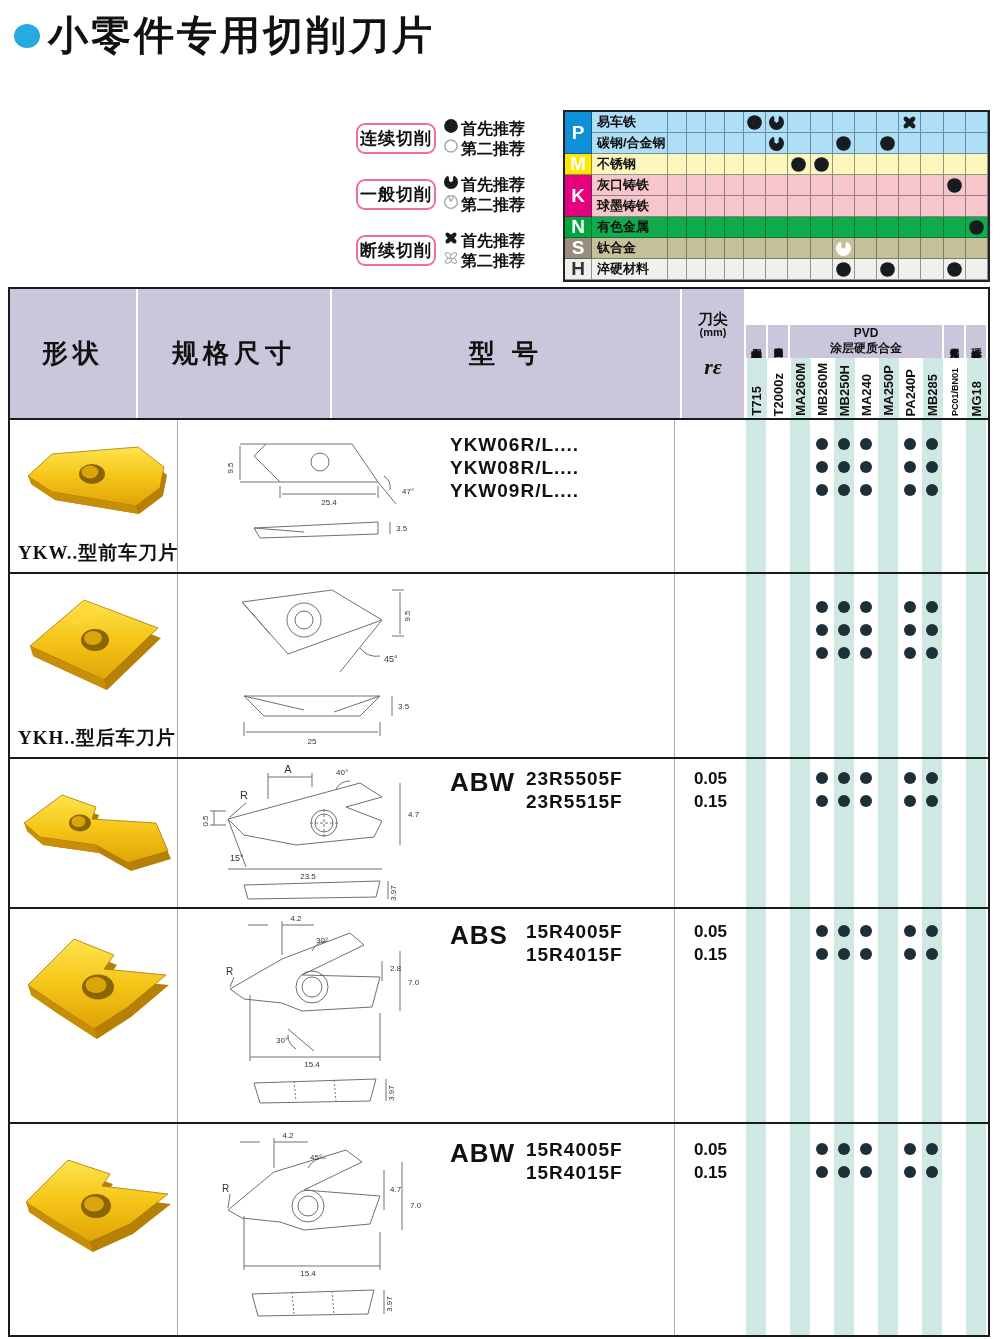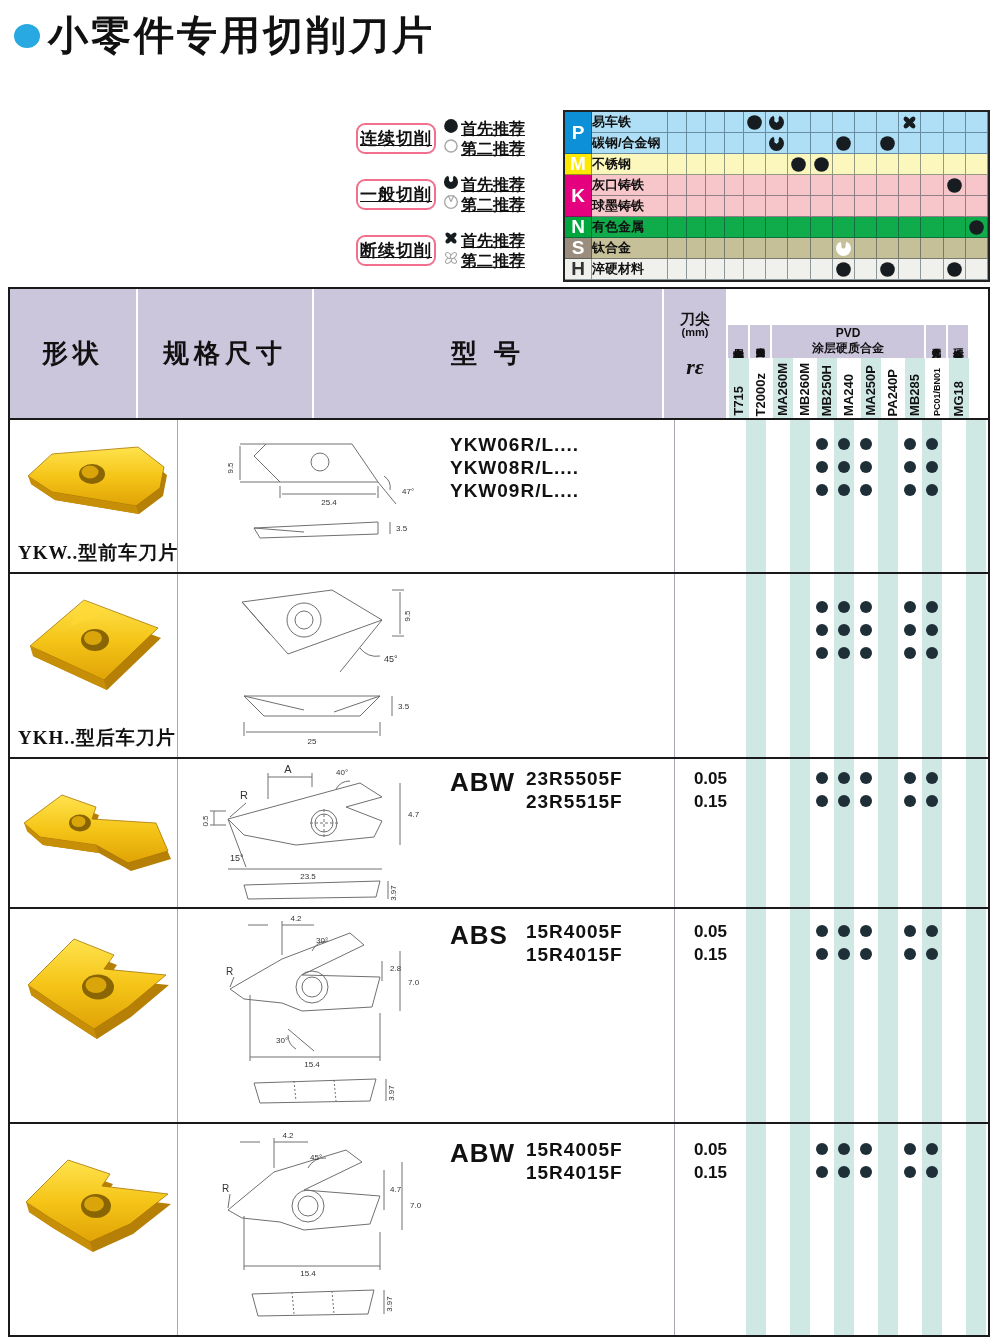--- a/index.html
+++ b/index.html
@@ -6,46 +6,46 @@
   .page{position:relative;width:1000px;height:1339px;background:#fff;overflow:hidden;
         font-family:"Liberation Sans","DejaVu Sans",sans-serif;color:#111;}
   
   .title{position:absolute;left:14px;top:8px;display:flex;align-items:center;gap:8px;}
   .title .bullet{width:26px;height:24px;border-radius:50%;background:#29a9e2;display:inline-block;}
   .title .ttext{font-size:40px;font-weight:bold;letter-spacing:3px;}
   
   .insert-types{position:absolute;left:36px;top:110px;}
   .insert-types div{font-size:27px;font-weight:bold;letter-spacing:3px;line-height:32px;}
   
-  .legend{position:absolute;left:356px;top:118px;text-decoration:underline;}
+  .legend{position:absolute;left:356px;top:118px;}
   .legend-group{display:flex;align-items:center;margin-bottom:16px;}
   .legend-box{border:2.5px solid #f2708d;border-radius:9px;width:76px;height:27px;
               display:flex;align-items:center;justify-content:center;
               font-size:17px;font-weight:bold;letter-spacing:1px;flex:0 0 auto;}
   .legend-lines{margin-left:7px;}
   .legend-line{display:flex;align-items:center;gap:2px;font-size:16px;font-weight:bold;line-height:19px;}
   
   .materials{position:absolute;left:563px;top:110px;width:427px;height:172px;
              border:2px solid #222;box-sizing:border-box;
              display:grid;grid-template-columns:27px 76px repeat(4,19px) repeat(11,1fr);
              grid-auto-rows:21px;}
   .materials .cell{border-right:1px solid rgba(20,40,50,.45);border-bottom:1px solid rgba(20,40,50,.45);
                    display:flex;align-items:center;box-sizing:border-box;}
   .materials .glabel{justify-content:center;font-size:19px;font-weight:bold;}
-  .materials .mname{font-size:13px;font-weight:bold;letter-spacing:0px;white-space:nowrap;}
+  .materials .mname{font-size:13px;font-weight:bold;padding-left:5px;letter-spacing:0px;white-space:nowrap;}
   .materials .mark{justify-content:center;}
   
   .main-table{position:absolute;left:8px;top:287px;width:982px;height:1050px;
               border:2px solid #1a1a1a;box-sizing:border-box;}
   .mt-header{height:131px;display:flex;border-bottom:2px solid #1a1a1a;box-sizing:border-box;}
   .hcell{background:#ccc6dd;border-right:2px solid #fff;box-sizing:border-box;
          display:flex;align-items:center;justify-content:center;
          font-size:26px;font-weight:bold;letter-spacing:5px;}
   .hc-shape{width:128px;}
-  .hc-dims{width:176px;}
+  .hc-dims{width:194px;}
   .hc-model{width:350px;}
   .hc-nose{width:64px;flex-direction:column;letter-spacing:0;justify-content:flex-start;padding-top:22px;}
   .hc-nose .nl1{font-size:15px;font-weight:bold;line-height:15px;}
   .hc-nose .nl2{font-size:11px;font-weight:bold;line-height:12px;}
   .hc-nose .nsym{font-size:22px;font-weight:bold;font-style:italic;font-family:"Liberation Serif",serif;margin-top:16px;}
   .hc-grades{width:242px;display:flex;flex-direction:column;border-right:none;background:#fff;padding:0;letter-spacing:0;}
   .grade-groups{height:70px;display:flex;}
   .ggroup{background:#ccc6dd;border-right:2px solid #fff;box-sizing:border-box;
           display:flex;align-items:center;justify-content:center;margin-top:36px;}
   .ggroup .vtext{writing-mode:vertical-rl;font-size:11px;font-weight:bold;letter-spacing:1px;line-height:11px;}

